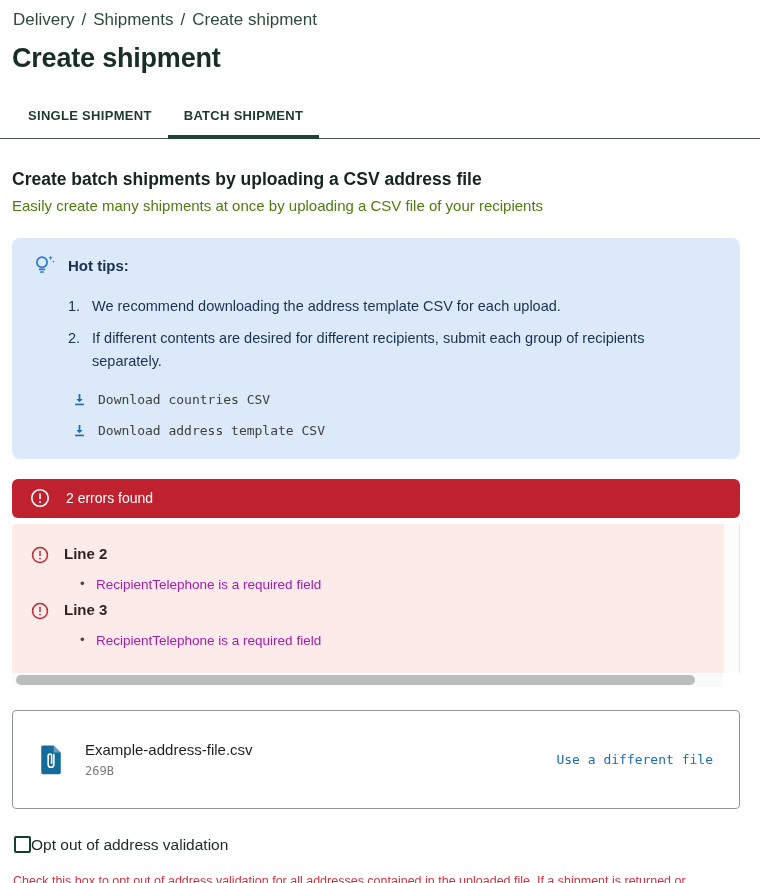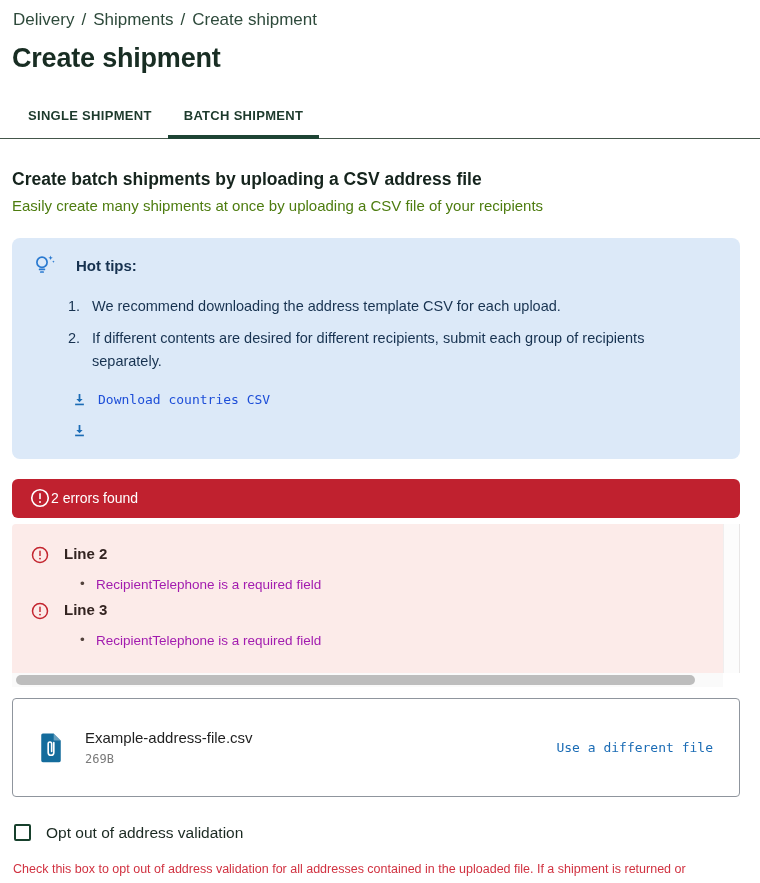--- a/index.html
+++ b/index.html
@@ -67,45 +67,46 @@
   }
 
   
   .hot-tips {
     margin: 24px 20px 0 12px;
     background: #dce9f8;
     border-radius: 8px;
     padding: 15px 22px 21px 20px;
     color: #173250;
   }
-  .hot-tips-header { display: flex; align-items: center; gap: 20px; }
+  .hot-tips-header { display: flex; align-items: center; gap: 12px; }
   .hot-tips-title { font-size: 15px; font-weight: 700; }
   .hot-tips ol { margin: 18px 0 0 0; padding-left: 52px; }
   .hot-tips li {
     font-size: 14.5px;
     line-height: 1.6;
     padding-left: 8px;
     margin-bottom: 9px;
     max-width: 620px;
   }
   .tip-links { margin: 18px 0 0 40px; display: flex; flex-direction: column; gap: 16px; }
   .tip-link {
     display: flex; align-items: center; gap: 11px;
-    color: #1d4ed8; font-size: 13px; cursor: pointer;
+    color: #404040; font-size: 13px; cursor: pointer;
   }
 
   
   .error-banner {
     margin: 20px 20px 0 12px;
     height: 39px;
     background: #c0212f;
     border-radius: 6px;
     display: flex;
     align-items: center;
     padding: 0 17px;
+    gap: 15px;
     color: #ffffff;
     font-size: 14px;
   }
 
   
   .error-details {
     margin: 6px 20px 0 12px;
     height: 163px;
     background: #ffffff;
     position: relative;
@@ -144,21 +145,21 @@
   }
   .vscrollbar {
     position: absolute; top: 0; right: 0; width: 17px; bottom: 14px;
     background: #fcfcfc;
     border-left: 1px solid #f0eeee;
     border-right: 1px solid #e8e6e6;
   }
 
   
   .file-card {
-    margin: 11px 20px 0 12px;
+    margin: 23px 20px 0 12px;
     border: 1px solid #8f959d;
     border-radius: 4px;
     height: 99px;
     display: flex;
     align-items: center;
     padding: 0 26px 0 25px;
     background: #ffffff;
   }
   .file-info { margin-left: 21px; }
   .file-name { font-size: 15px; color: #1f1f1f; }
@@ -166,21 +167,21 @@
   .file-action {
     margin-left: auto;
     font-size: 13px;
     color: #1b6cb5;
     cursor: pointer;
   }
 
   
   .optout-row {
     margin: 27px 20px 0 14px;
-    display: flex; align-items: center; gap: 15px;
+    display: flex; align-items: center; 
   }
   .checkbox {
     width: 17px; height: 17px;
     border: 2px solid #17402c;
     border-radius: 2px;
     background: #ffffff;
     cursor: pointer;
     flex: none;
   }
   .optout-label { font-size: 15.5px; color: #1b2a22; cursor: default; }
@@ -244,20 +245,21 @@
       </span>
       <span>Download countries CSV</span>
     </a>
     <a class="tip-link mono">
       <span class="icon">
         <svg width="15" height="15" viewBox="0 0 24 24">
           <path d="M10.6 3h2.8v8h3.6L12 16.5 7 11h3.6z" fill="#1b6cb5"></path>
           <rect x="5" y="18.6" width="14" height="2.6" fill="#1b6cb5"></rect>
         </svg>
       </span>
+      <span>Download address template CSV</span>
     </a>
   </div>
 </section>
 
 <div class="error-banner">
   <span class="icon">
     <svg width="22" height="22" viewBox="0 0 24 24" fill="none">
       <circle cx="12" cy="12" r="9" stroke="#ffffff" stroke-width="1.8"></circle>
       <rect x="11.15" y="6.8" width="1.7" height="6.4" fill="#ffffff"></rect>
       <circle cx="12" cy="16.3" r="1.1" fill="#ffffff"></circle>

